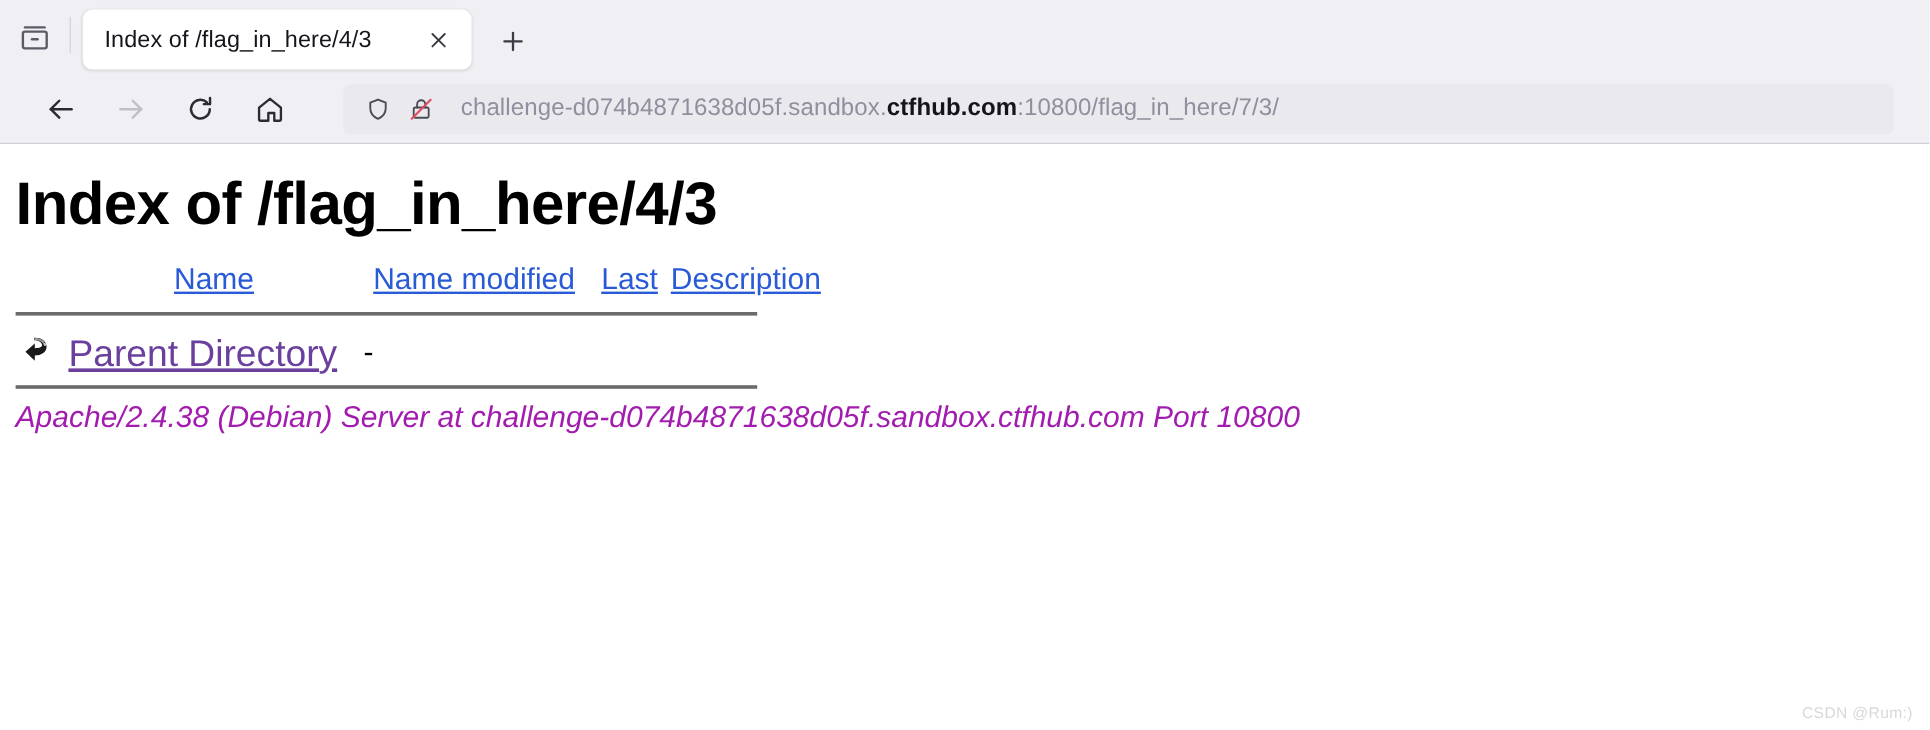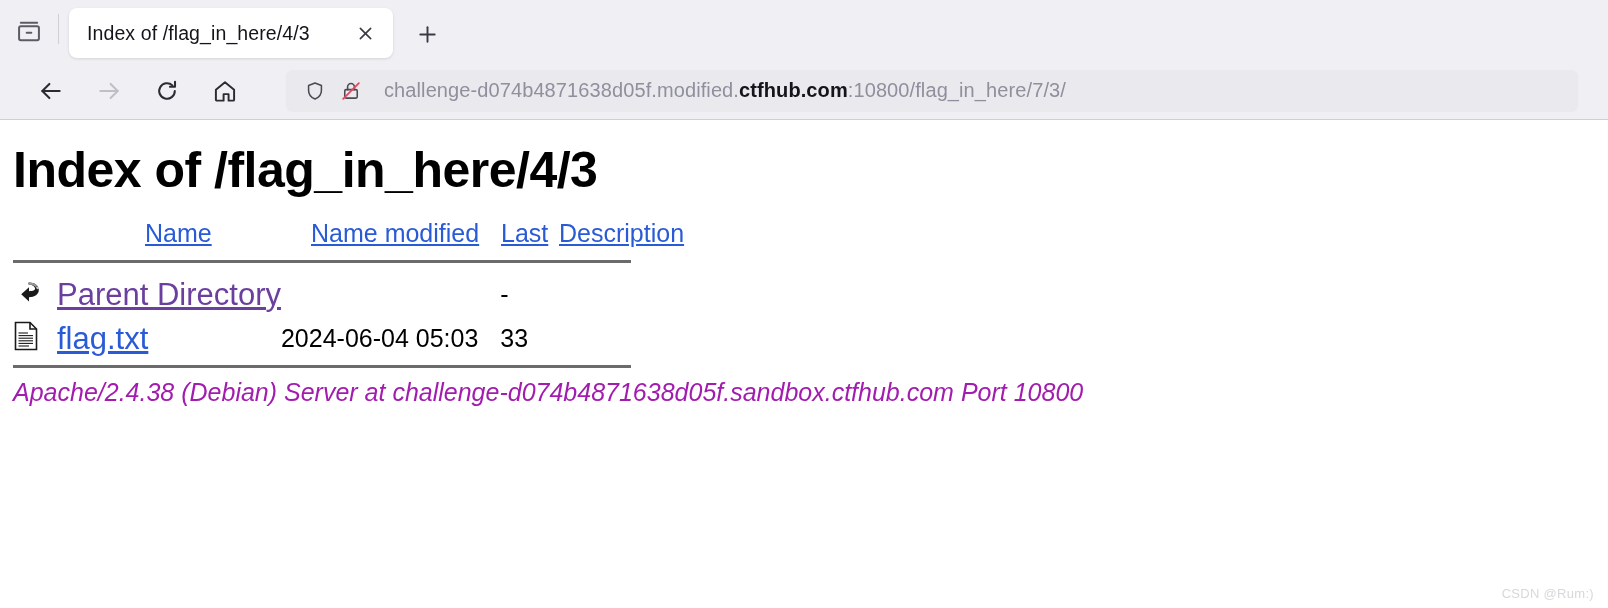--- a/index.html
+++ b/index.html
@@ -303,21 +303,21 @@
           <path d="M12 3.2 19 6v5.4c0 4.3-2.9 7.6-7 9.4-4.1-1.8-7-5.1-7-9.4V6z"></path>
         </svg>
       </span>
       <span id="lock-broken-icon-wrap">
         <svg width="22" height="22" viewBox="0 0 24 24" fill="none" stroke-linecap="round" stroke-linejoin="round">
           <rect x="5.2" y="10.5" width="13.6" height="9.3" rx="1.4" fill="none" stroke="#4a4a55" stroke-width="1.7"></rect>
           <path d="M8.3 10.5V7.6a3.7 3.7 0 0 1 7.4 0v2.9" fill="none" stroke="#4a4a55" stroke-width="1.7"></path>
           <line x1="3.4" y1="20.6" x2="20.6" y2="3.4" stroke="#e04a5f" stroke-width="1.9"></line>
         </svg>
       </span>
-      <span id="url-text"><span>challenge-d074b4871638d05f.modified.</span><span class="host-strong">ctfhub.com</span><span>:10800/flag_in_here/7/3/</span></span>
+      <span id="url-text"><span>challenge-d074b4871638d05f.sandbox.</span><span class="host-strong">ctfhub.com</span><span>:10800/flag_in_here/7/3/</span></span>
     </div>
   </div>
 </div>
 
 <div id="page-content">
 
   <h1 id="page-title">Index of /flag_in_here/4/3</h1>
 
   <div id="dir-listing">
     <table class="index-table">
@@ -353,42 +353,20 @@
             </svg>
           </td>
           <td class="cell-name">
             <a class="entry-link visited" href="#">Parent Directory</a>
           </td>
           <td class="cell-date"></td>
           <td class="cell-size">-</td>
           <td class="cell-desc"></td>
         </tr>
 
-        <tr>
-          <td class="cell-icon">
-            <svg width="26" height="30" viewBox="0 0 26 30">
-              <path d="M2.5 1.5 H17 L23.5 8 V28.5 H2.5 Z" fill="#ffffff" stroke="#1a1a1a" stroke-width="1.6"></path>
-              <path d="M17 1.5 L17 8 L23.5 8" fill="none" stroke="#1a1a1a" stroke-width="1.6"></path>
-              <g stroke="#1a1a1a" stroke-width="1.1">
-                <line x1="5.5" y1="12" x2="15" y2="12"></line>
-                <line x1="5.5" y1="14.6" x2="20" y2="14.6"></line>
-                <line x1="5.5" y1="17.2" x2="20" y2="17.2"></line>
-                <line x1="5.5" y1="19.8" x2="20" y2="19.8"></line>
-                <line x1="5.5" y1="22.4" x2="20" y2="22.4"></line>
-                <line x1="5.5" y1="25" x2="16" y2="25"></line>
-              </g>
-            </svg>
-          </td>
-          <td class="cell-name">
-            <a class="entry-link unvisited" href="#">flag.txt</a>
-          </td>
-          <td class="cell-date">2024-06-04 05:03</td>
-          <td class="cell-size">33</td>
-          <td class="cell-desc"></td>
-        </tr>
       </tbody>
     </table>
 
     <hr class="hr-rule">
   </div>
 
   <div id="footer-address">Apache/2.4.38 (Debian) Server at challenge-d074b4871638d05f.sandbox.ctfhub.com Port 10800</div>
 
   <div id="watermark">CSDN @Rum:)</div>
 </div>

